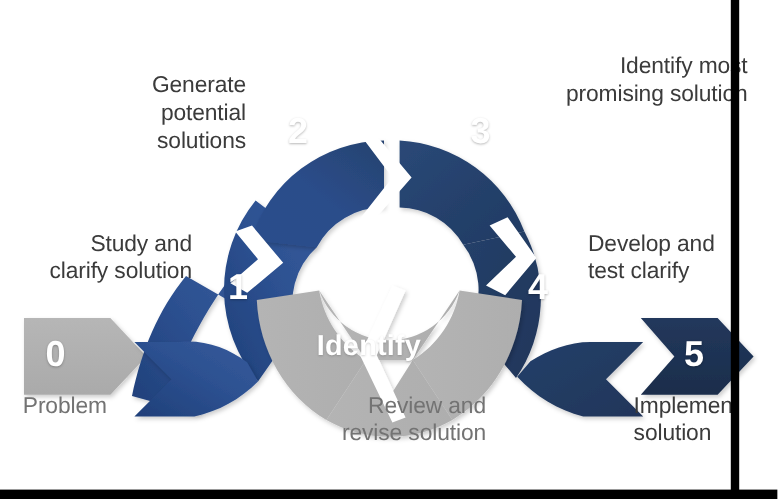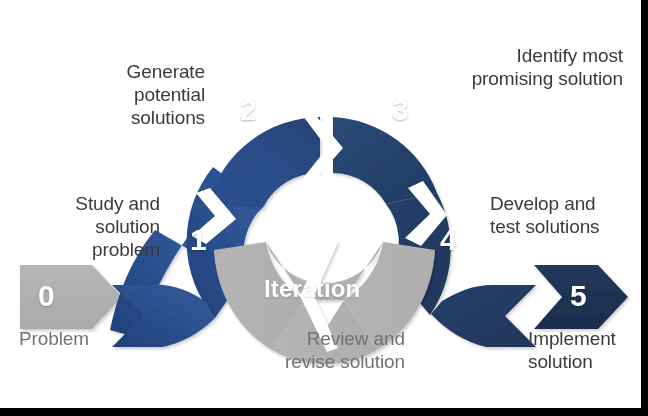--- a/index.html
+++ b/index.html
@@ -5,22 +5,23 @@
   html,body{margin:0;padding:0;}
   body{
     width:648px;height:416px;
     background:#ffffff;
     font-family:"Liberation Sans", sans-serif;
     overflow:hidden;
     position:relative;
   }
   #canvas{
     position:absolute;inset:0;
-    width:648px;height:416px;
+    width:580px;height:416px;
     background:#ffffff;
+    padding-left:36px;
   }
   .edge-right{
     position:absolute;top:0;right:0;width:7px;height:416px;
     background:#000000;
   }
   .edge-bottom{
     position:absolute;left:0;bottom:0;width:648px;height:8px;
     background:#000000;
   }
   svg.diagram{position:absolute;top:0;left:0;width:648px;height:416px;}
@@ -244,37 +245,37 @@
     <g filter="url(#soft)">
       <path d="M534,265 L598,265 L628,297 L598,329 L534,329 L562,297 Z" fill="url(#g5)"></path>
     </g>
 
   </svg>
 
   <div class="caption right" style="left:60px;top:60px;width:145px;">Generate
 potential solutions</div>
 
   <div class="caption right" style="left:24px;top:192px;width:136px;">Study and
-solution problem</div>
+clarify solution</div>
 
   <div class="caption left" style="left:443px;top:44px;width:180px;text-align:right;">Identify most
 promising solution</div>
 
   <div class="caption left" style="left:490px;top:192px;width:150px;">Develop and
-test solutions</div>
+test clarify</div>
 
   <div class="caption gray left" style="left:19px;top:327px;width:120px;">Problem</div>
 
   <div class="caption left" style="left:528px;top:327px;width:130px;">Implement
 solution</div>
 
   <div class="caption gray center" style="left:245px;top:327px;width:160px;">Review and
 revise solution</div>
 
-  <div class="iteration-label" style="left:264px;top:277px;">Iteration</div>
+  <div class="iteration-label" style="left:264px;top:277px;">Identify</div>
 
   <div class="num" style="left:38px;top:281px;">0</div>
   <div class="num" style="left:190px;top:225px;">1</div>
   <div class="num" style="left:240px;top:95px;">2</div>
   <div class="num" style="left:392px;top:95px;">3</div>
   <div class="num" style="left:440px;top:225px;">4</div>
   <div class="num" style="left:570px;top:281px;">5</div>
 
   <div class="edge-right"></div>
   <div class="edge-bottom"></div>

